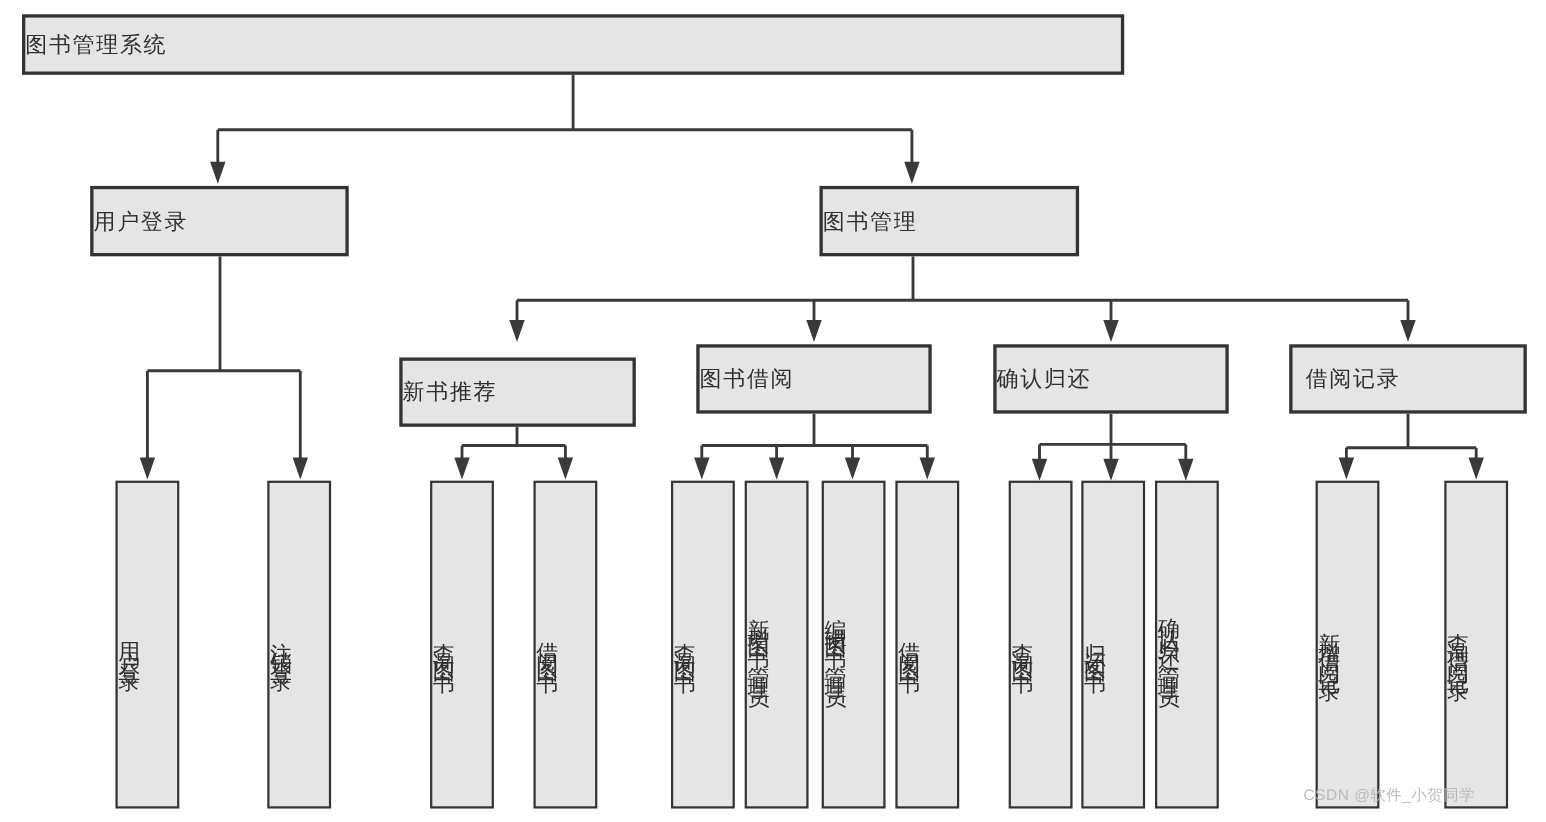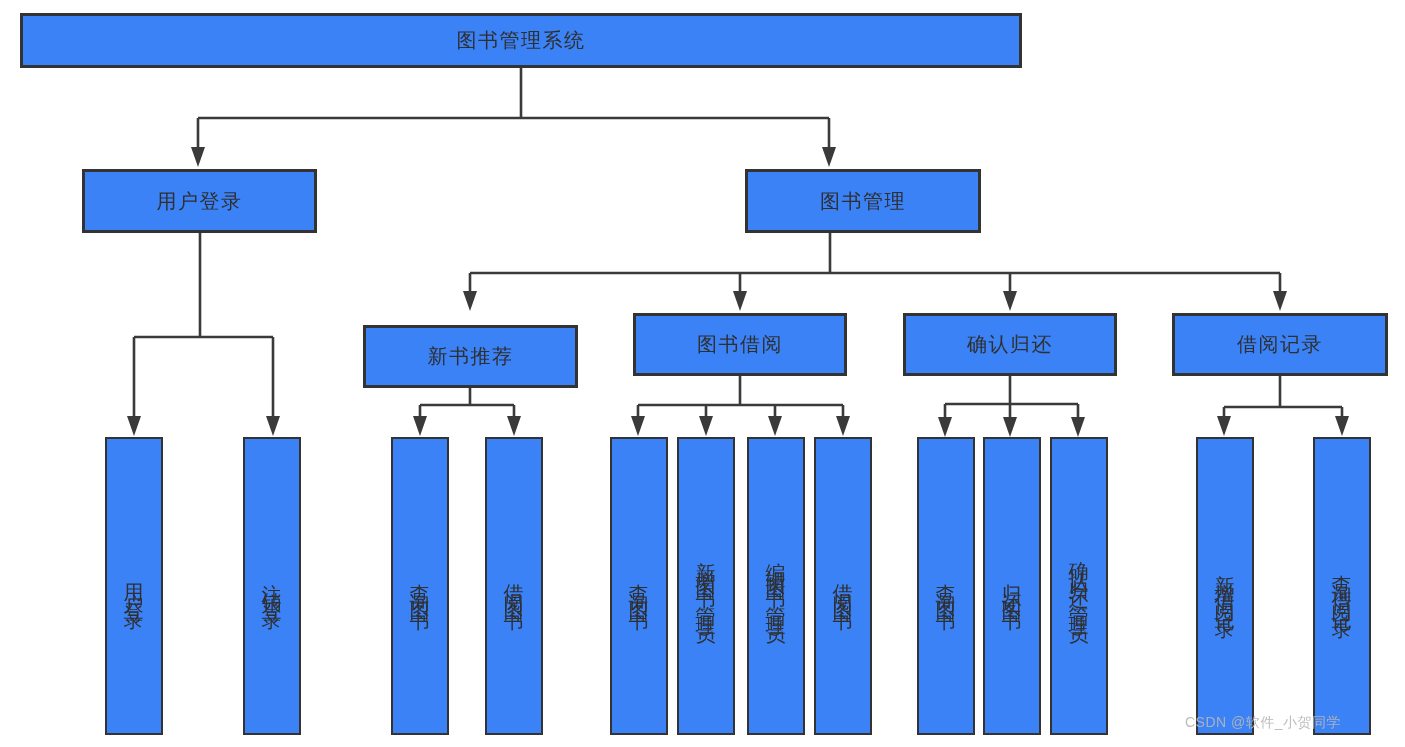--- a/index.html
+++ b/index.html
@@ -15,25 +15,24 @@
   #connectors { position: absolute; left: 0; top: 0; width: 1405px; height: 747px; }
   #connectors path {
     stroke: var(--line, #3a3a3a);
     stroke-width: 2.6;
     fill: none;
   }
   #connectors polygon { fill: var(--line, #3a3a3a); stroke: none; }
   .node {
     position: absolute;
     border: 3px solid var(--border, #333333);
-    background: #3b82f6;
+    background: #e5e5e5;
     color: var(--text, #2f2f2f);
     display: flex;
     align-items: center;
-    justify-content: center;
   }
   .node.lvl span {
     font-size: 20px;
     letter-spacing: 1.5px;
     white-space: nowrap;
   }
   .node.leaf {
     top: 437px;
     width: 58px;
     height: 298px;
@@ -106,21 +105,21 @@
 
   <div class="node lvl" style="left:363px; top:313px; width:215px; height:63px;margin-top:12px;">
     <span>新书推荐</span>
   </div>
   <div class="node lvl" style="left:633px; top:313px; width:214px; height:63px;">
     <span>图书借阅</span>
   </div>
   <div class="node lvl" style="left:903px; top:313px; width:214px; height:63px;">
     <span>确认归还</span>
   </div>
-  <div class="node lvl" style="left:1172px; top:313px; width:216px; height:63px;">
+  <div class="node lvl" style="left:1172px; top:313px; width:216px; height:63px;padding-left:12px;">
     <span>借阅记录</span>
   </div>
 
   <div class="node leaf" style="left:105px;">
     <span class="vtext">用户登录</span>
   </div>
   <div class="node leaf" style="left:243px;">
     <span class="vtext">注销登录</span>
   </div>
   <div class="node leaf" style="left:391px;">

